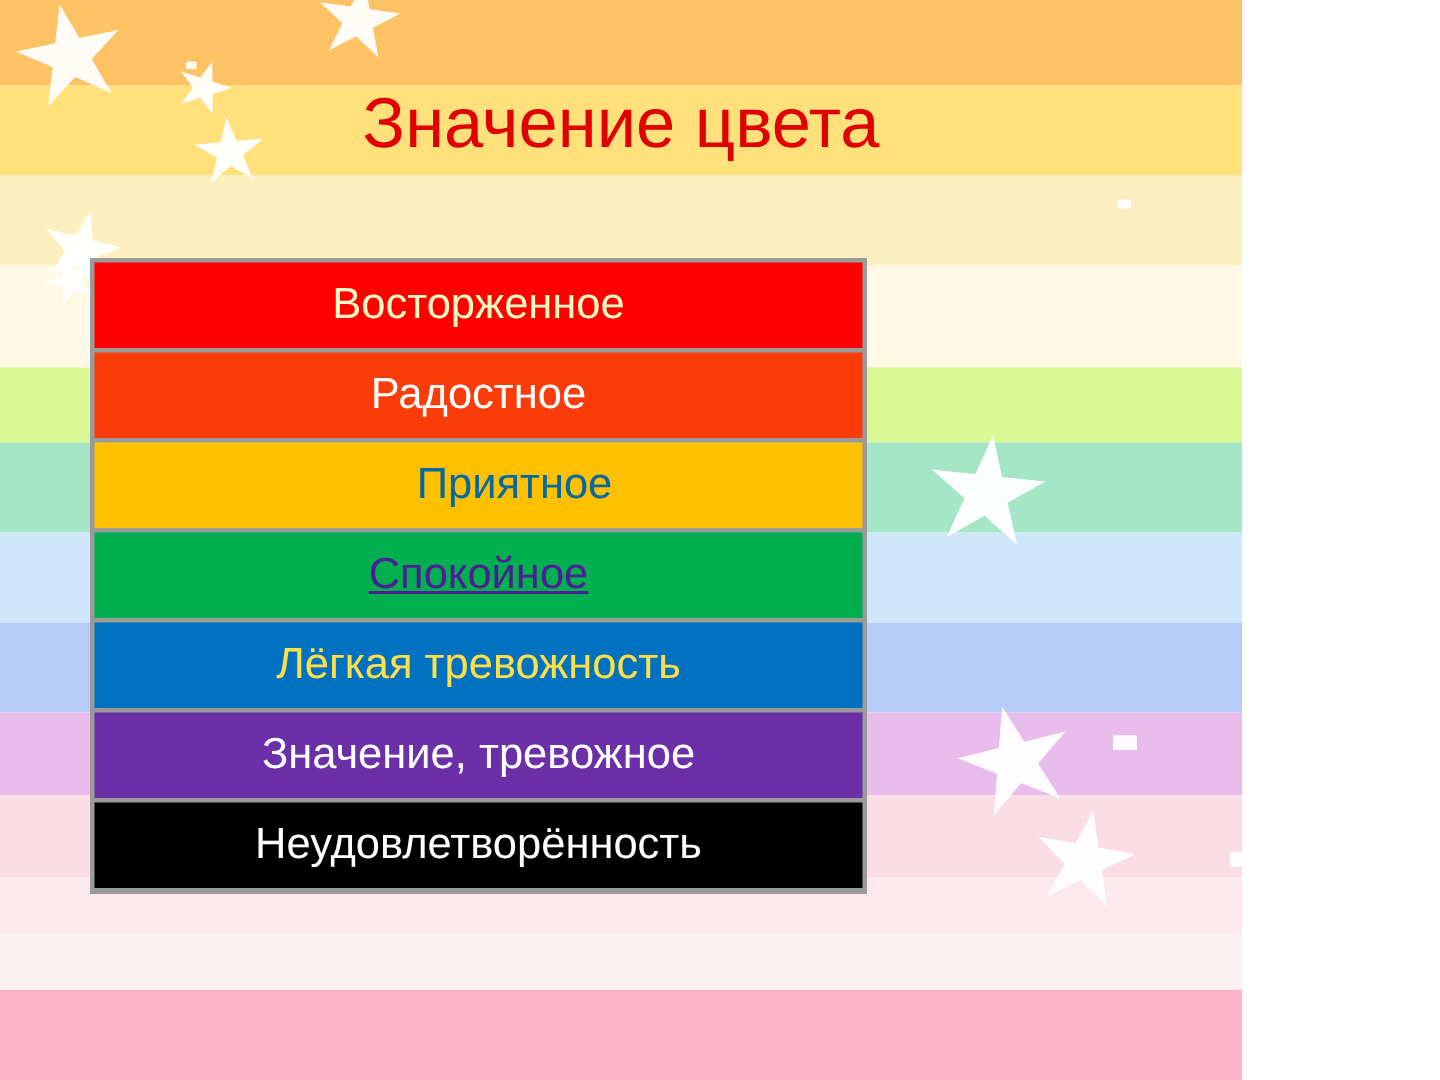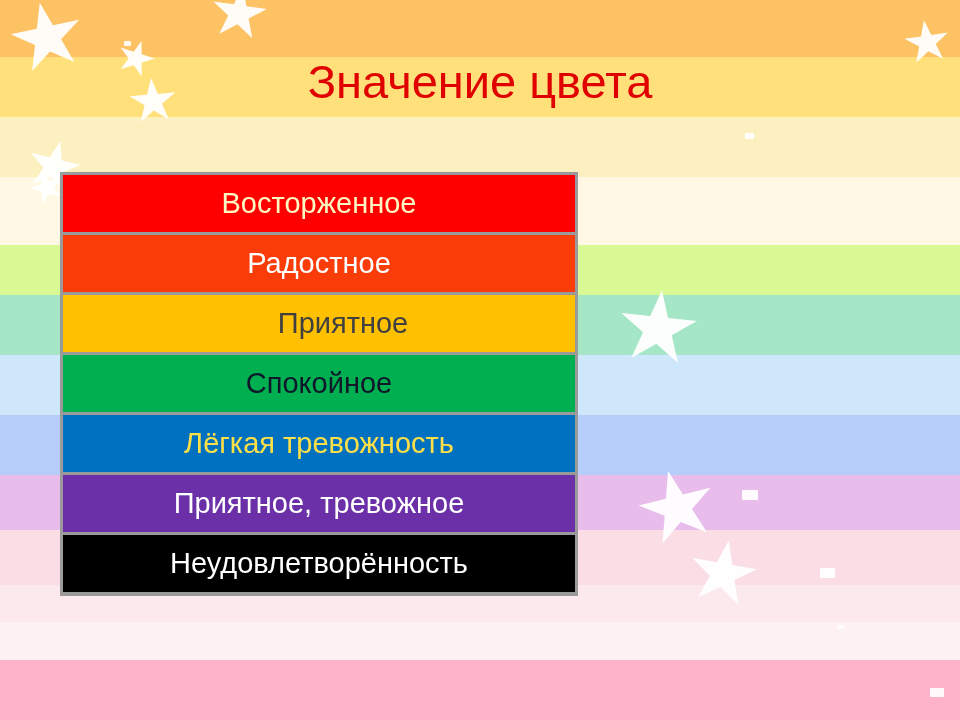--- a/index.html
+++ b/index.html
@@ -7,21 +7,21 @@
     padding: 0;
   }
   body {
     width: 960px;
     height: 720px;
     overflow: hidden;
     font-family: "Liberation Sans", sans-serif;
   }
   #slide {
     position: relative;
-    width: 960px;
+    width: 828px;
     height: 720px;
     overflow: hidden;
     background: #FFF6F8;
   }
   
   #stripes {
     position: absolute;
     inset: 0;
     z-index: 0;
   }
@@ -131,20 +131,20 @@
       <div class="dot" style="left: 820px; top: 568px; width: 15px; height: 10px;"></div>
       <div class="dot" style="left: 930px; top: 688px; width: 14px; height: 9px;"></div>
       <div class="dot" style="left: 838px; top: 625px; width: 6px; height: 4px;"></div>
     </div>
 
   <div id="title">Значение цвета</div>
 
   <div id="mood-table" style="background: rgb(154, 154, 154);">
       <div class="mood-row" style="background: rgb(255, 0, 0); color: #fef9c3;"><span>Восторженное</span></div>
       <div class="mood-row" style="background: rgb(250, 60, 9); color: rgb(255, 255, 255);"><span>Радостное</span></div>
-      <div class="mood-row" style="background: rgb(255, 192, 0); color: #404040; padding-left: 48px;"><span>Приятное</span></div>
-      <div class="mood-row" style="background: rgb(0, 176, 80); color: #0f172a;"><span>Спокойное</span></div>
+      <div class="mood-row" style="background: rgb(255, 192, 0); color: #0369a1; padding-left: 48px;"><span>Приятное</span></div>
+      <div class="mood-row" style="background: rgb(0, 176, 80); color: #4c1d95; text-decoration: underline;"><span>Спокойное</span></div>
       <div class="mood-row" style="background: rgb(0, 112, 192); color: #fde047;"><span>Лёгкая тревожность</span></div>
-      <div class="mood-row" style="background: rgb(107, 48, 168); color: rgb(255, 255, 255);"><span>Приятное, тревожное</span></div>
+      <div class="mood-row" style="background: rgb(107, 48, 168); color: rgb(255, 255, 255);"><span>Значение, тревожное</span></div>
       <div class="mood-row" style="background: rgb(0, 0, 0); color: rgb(255, 255, 255);"><span>Неудовлетворённость</span></div>
     </div>
 
 </div>
 
 </body></html>

